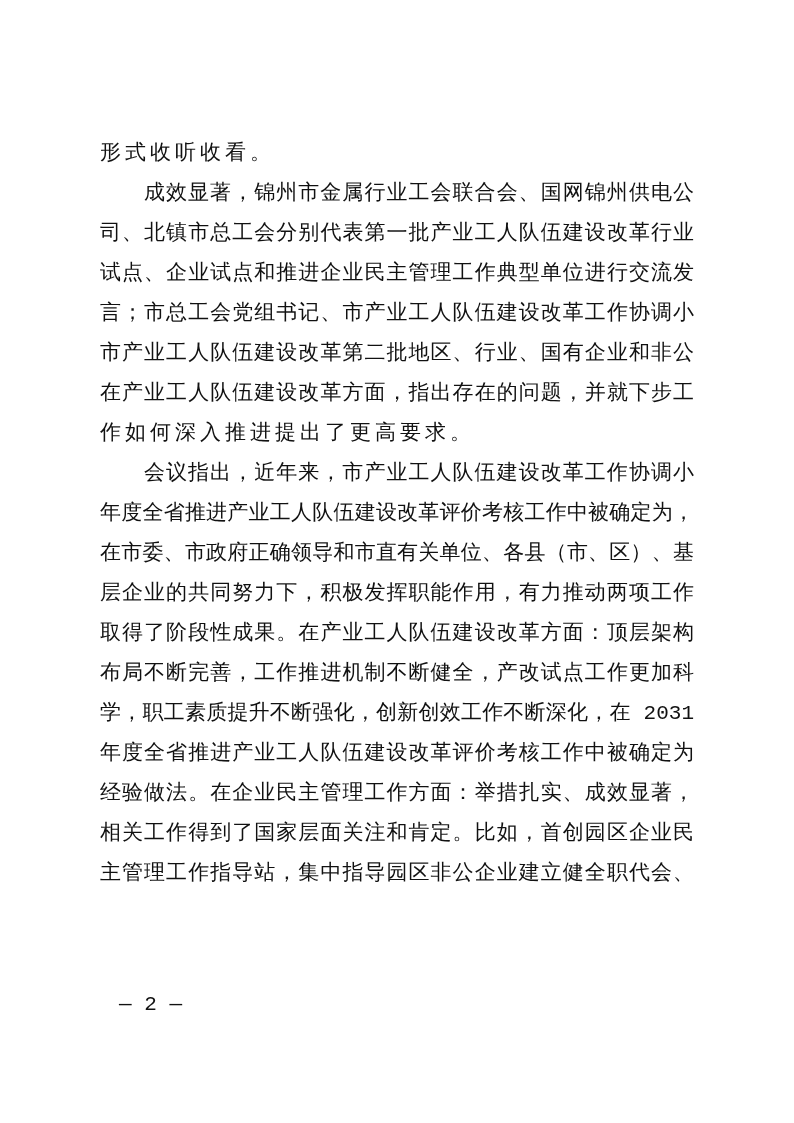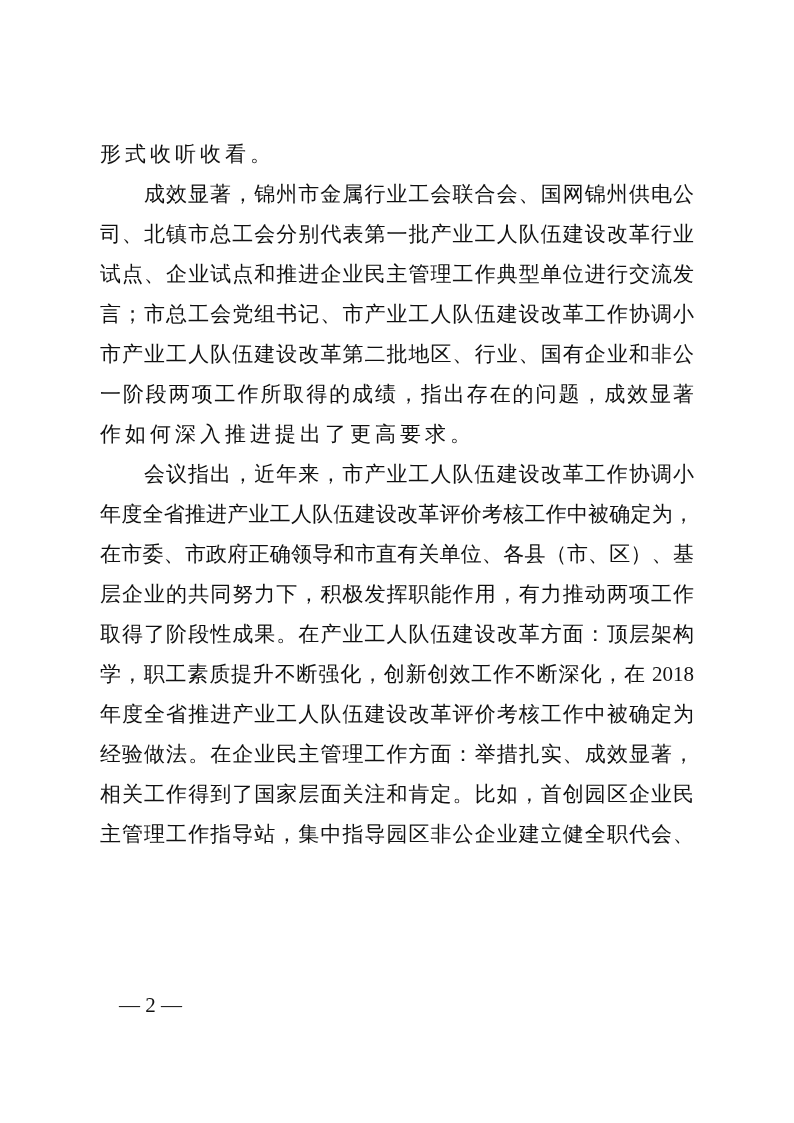--- a/index.html
+++ b/index.html
@@ -6,21 +6,21 @@
     margin: 0;
     padding: 0;
     background: #ffffff;
   }
   .page {
     position: relative;
     width: 794px;
     height: 1123px;
     background: #ffffff;
     overflow: hidden;
-    font-family: Liberation Serif, serif;
+    font-family: Liberation Mono, monospace;
     color: #111111;
   }
   .text-block {
     position: absolute;
     left: 100px;
     top: 134px;
     width: 594px;
   }
   .line {
     height: 40px;
@@ -56,28 +56,29 @@
 <body>
 
 <div class="page">
   <div class="text-block" id="text-block">
       <div class="line loose">形式收听收看。</div>
       <div class="line fill indent">成效显著，锦州市金属行业工会联合会、国网锦州供电公</div>
       <div class="line fill">司、北镇市总工会分别代表第一批产业工人队伍建设改革行业</div>
       <div class="line fill">试点、企业试点和推进企业民主管理工作典型单位进行交流发</div>
       <div class="line fill">言；市总工会党组书记、市产业工人队伍建设改革工作协调小</div>
       <div class="line fill">市产业工人队伍建设改革第二批地区、行业、国有企业和非公</div>
-      <div class="line fill">一阶段两项工作所取得的成绩，指出存在的问题，成效显著</div>
+      <div class="line fill">在产业工人队伍建设改革方面，指出存在的问题，并就下步工</div>
       <div class="line loose">作如何深入推进提出了更高要求。</div>
       <div class="line fill indent">会议指出，近年来，市产业工人队伍建设改革工作协调小</div>
       <div class="line fill">年度全省推进产业工人队伍建设改革评价考核工作中被确定为，</div>
       <div class="line fill">在市委、市政府正确领导和市直有关单位、各县（市、区）、基</div>
       <div class="line fill">层企业的共同努力下，积极发挥职能作用，有力推动两项工作</div>
       <div class="line fill">取得了阶段性成果。在产业工人队伍建设改革方面：顶层架构</div>
-      <div class="line fill">学，职工素质提升不断强化，创新创效工作不断深化，在 2018</div>
+      <div class="line fill">布局不断完善，工作推进机制不断健全，产改试点工作更加科</div>
+      <div class="line fill">学，职工素质提升不断强化，创新创效工作不断深化，在 2031</div>
       <div class="line fill">年度全省推进产业工人队伍建设改革评价考核工作中被确定为</div>
       <div class="line fill">经验做法。在企业民主管理工作方面：举措扎实、成效显著，</div>
       <div class="line fill">相关工作得到了国家层面关注和肯定。比如，首创园区企业民</div>
       <div class="line fill">主管理工作指导站，集中指导园区非公企业建立健全职代会、</div>
     </div>
   <div class="footer">
     <span>— 2 —</span>
   </div>
 </div>
 

